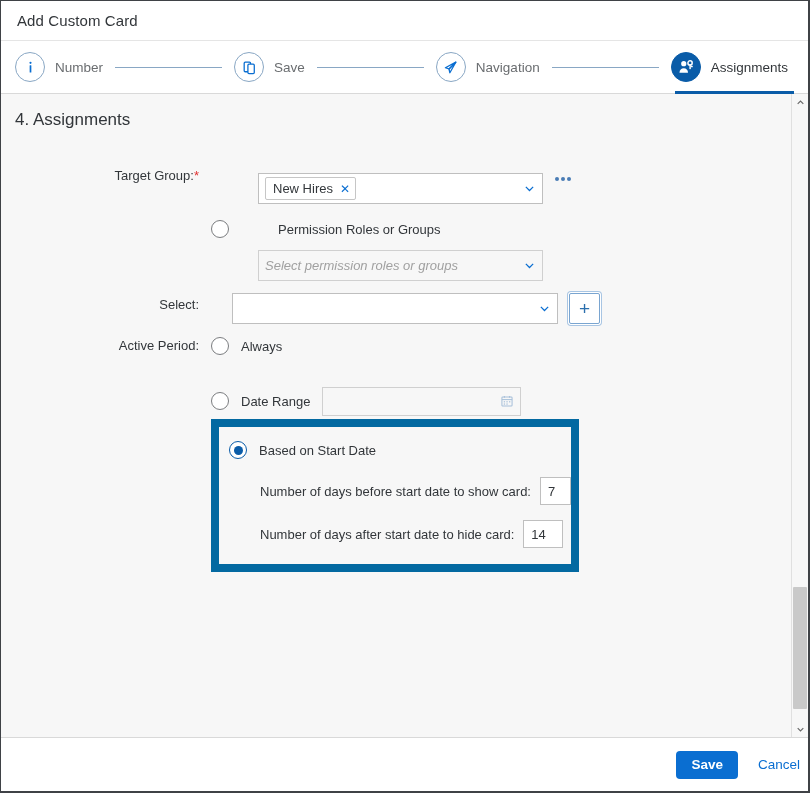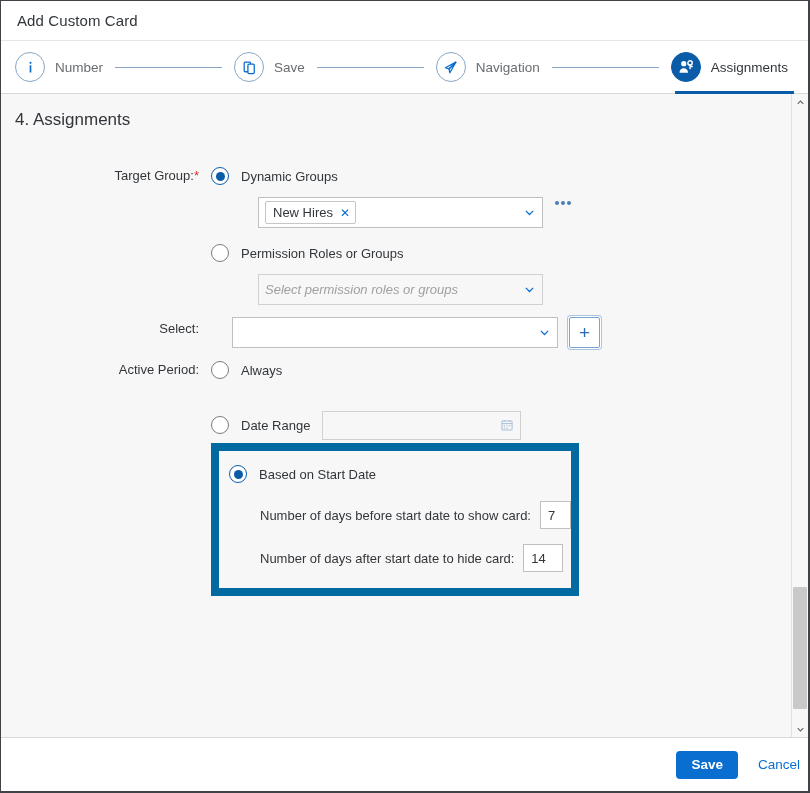--- a/index.html
+++ b/index.html
@@ -423,45 +423,41 @@
     <div class="content">
 
       <h2 class="section-title">4. Assignments</h2>
 
       <div class="form">
 
         <div class="row">
           <div class="row-label"><span>Target Group:</span><span class="req-star">*</span></div>
           <div class="field-col">
 
-            <div class="radio-line">
-              <span class="radio checked"></span>
-              <span class="radio-text">Dynamic Groups</span>
-            </div>
 
             <div style="display:flex;align-items:flex-start;margin:9px 0 0 26px;">
               <div class="input" style="width:285px;height:31px;">
                 <span class="token">
                   <span>New Hires</span>
                   <span class="token-x">✕</span>
                 </span>
                 <span class="chevron">
                   <svg width="13" height="13" viewBox="0 0 16 16" fill="none" stroke="currentColor" stroke-width="1.5">
                       <path d="M3.5 6 L8 10.5 L12.5 6"></path>
                     </svg>
                 </span>
               </div>
               <div class="ellipsis-btn">
                 <span></span>
                 <span></span>
                 <span></span>
               </div>
             </div>
 
-            <div class="radio-line" style="margin:13px 0 0 0;">
+            <div class="radio-line" style="margin:13px 0 0 0;gap:37px;">
               <span class="radio"></span>
               <span class="radio-text">Permission Roles or Groups</span>
             </div>
 
             <div style="margin:9px 0 0 26px;">
               <div class="input disabled" style="width:285px;height:31px;">
                 <span class="placeholder">Select permission roles or groups</span>
                 <span class="chevron">
                   <svg width="13" height="13" viewBox="0 0 16 16" fill="none" stroke="currentColor" stroke-width="1.5">
                       <path d="M3.5 6 L8 10.5 L12.5 6"></path>

